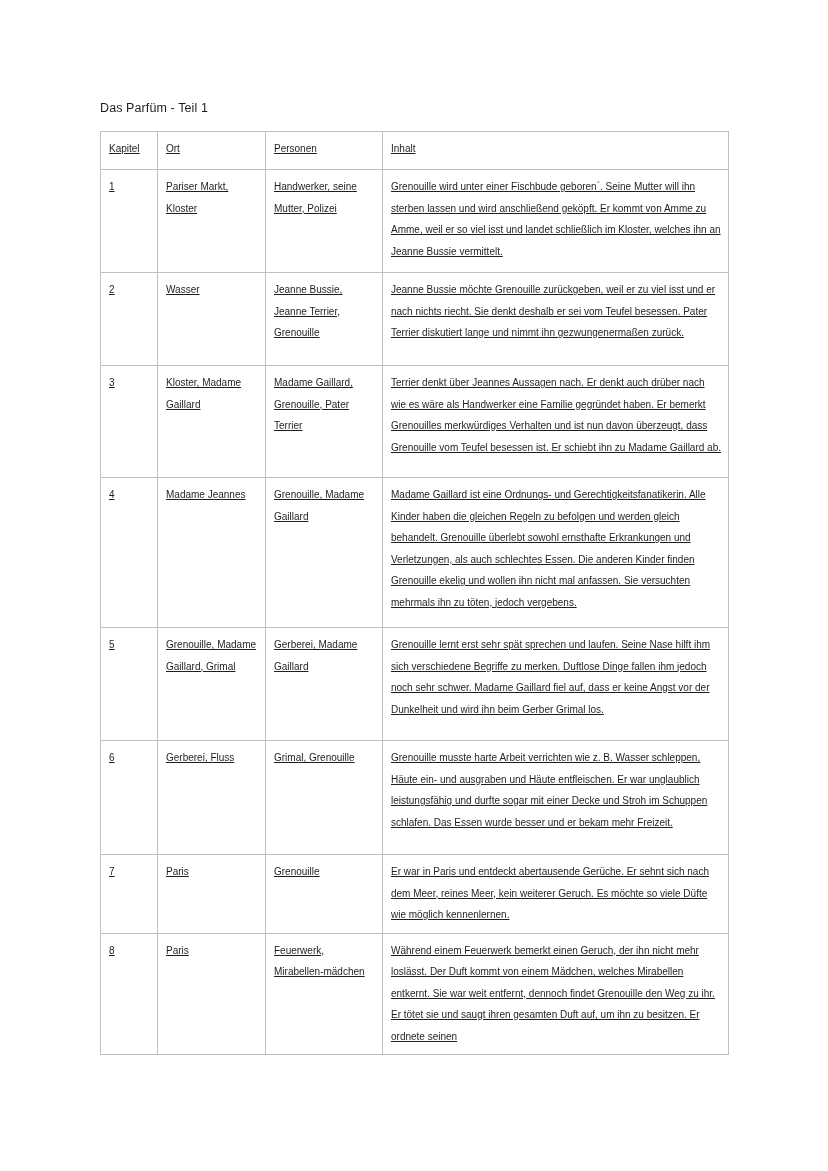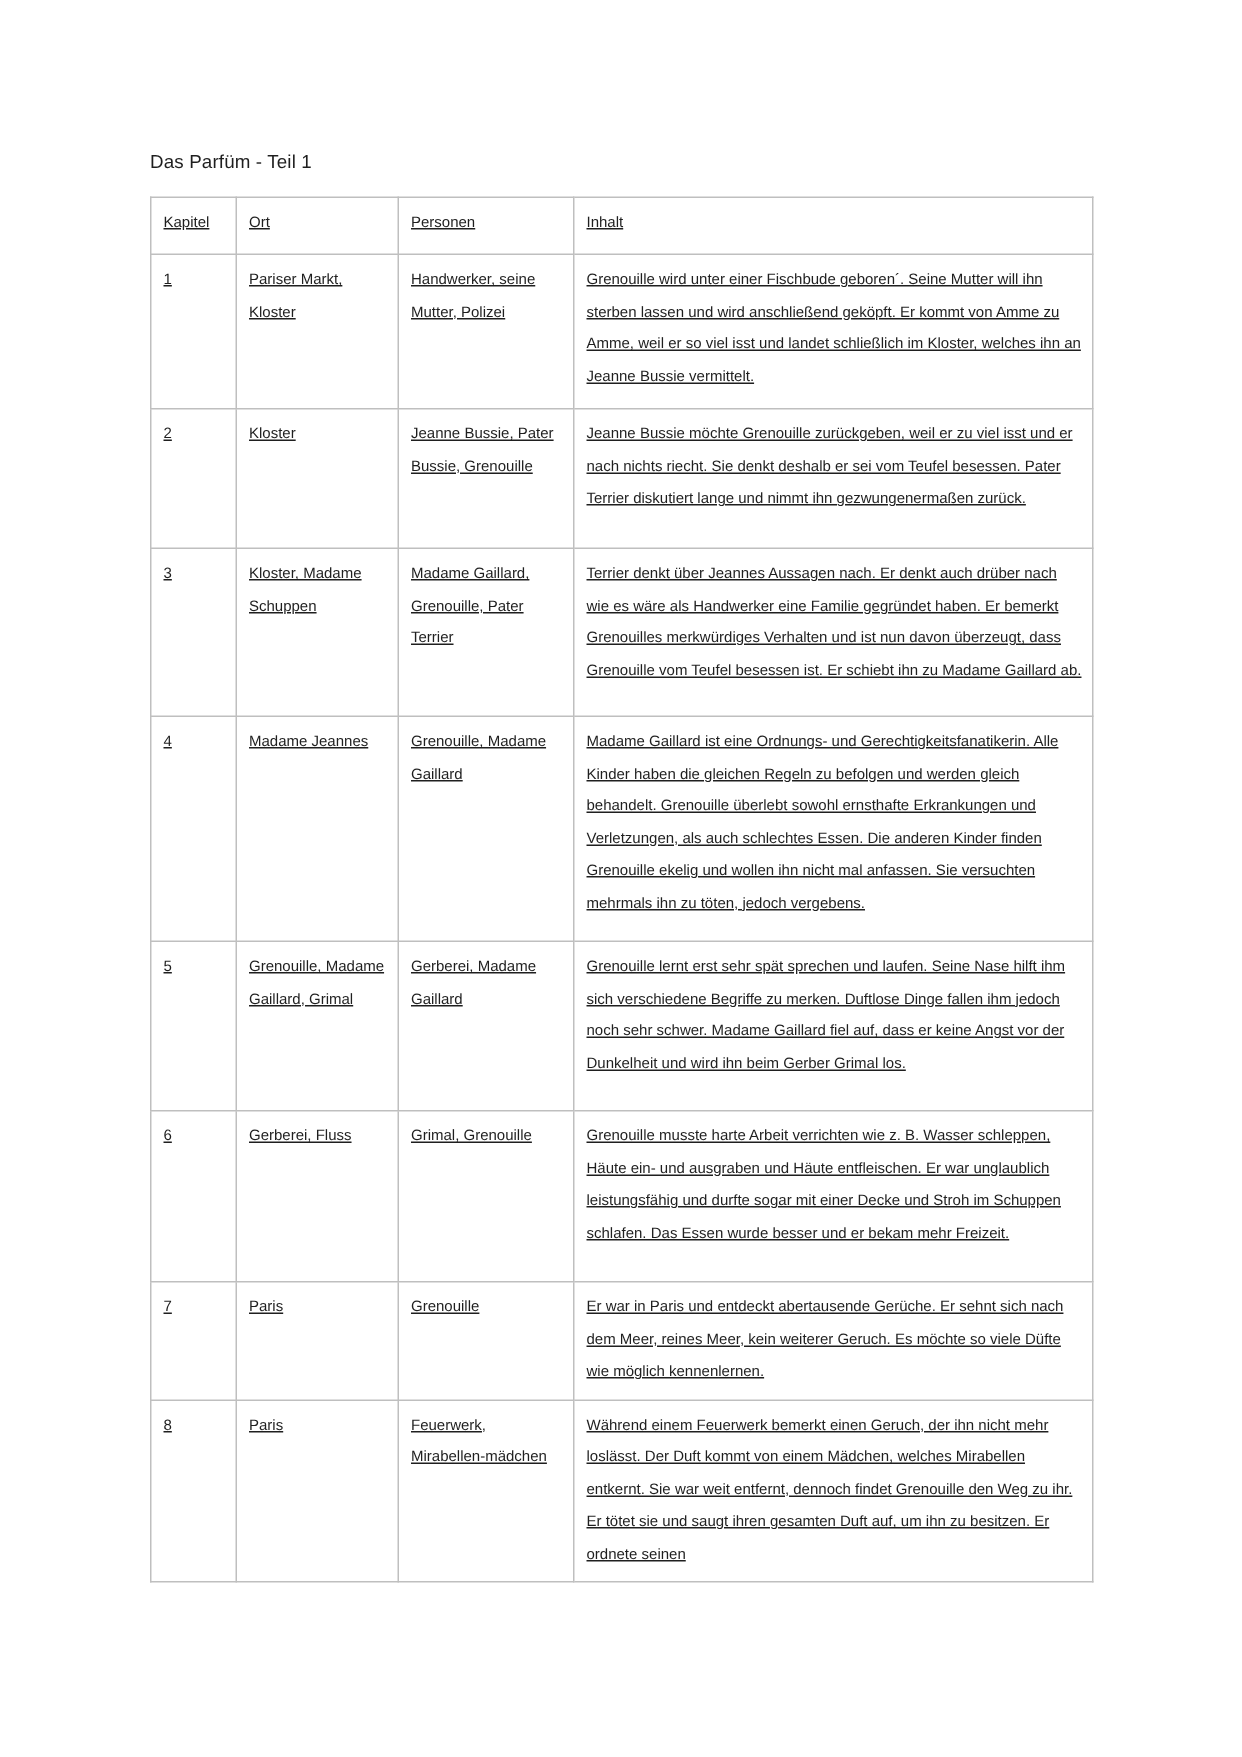--- a/index.html
+++ b/index.html
@@ -102,27 +102,27 @@
     </thead>
     <tbody>
       <tr class="r1">
         <td>1</td>
         <td>Pariser Markt, Kloster</td>
         <td>Handwerker, seine Mutter, Polizei</td>
         <td class="content-cell">Grenouille wird unter einer Fischbude geboren´. Seine Mutter will ihn sterben lassen und wird anschließend geköpft. Er kommt von Amme zu Amme, weil er so viel isst und landet schließlich im Kloster, welches ihn an Jeanne Bussie vermittelt.</td>
       </tr>
       <tr class="r2">
         <td>2</td>
-        <td>Kloster</td>
-        <td>Jeanne Bussie, Pater Bussie, Grenouille</td>
+        <td>Wasser</td>
+        <td>Jeanne Bussie, Jeanne Terrier, Grenouille</td>
         <td class="content-cell">Jeanne Bussie möchte Grenouille zurückgeben, weil er zu viel isst und er nach nichts riecht. Sie denkt deshalb er sei vom Teufel besessen. Pater Terrier diskutiert lange und nimmt ihn gezwungenermaßen zurück.</td>
       </tr>
       <tr class="r3">
         <td>3</td>
-        <td>Kloster, Madame Schuppen</td>
+        <td>Kloster, Madame Gaillard</td>
         <td>Madame Gaillard, Grenouille, Pater Terrier</td>
         <td class="content-cell">Terrier denkt über Jeannes Aussagen nach. Er denkt auch drüber nach wie es wäre als Handwerker eine Familie gegründet haben. Er bemerkt Grenouilles merkwürdiges Verhalten und ist nun davon überzeugt, dass Grenouille vom Teufel besessen ist. Er schiebt ihn zu Madame Gaillard ab.</td>
       </tr>
       <tr class="r4">
         <td>4</td>
         <td>Madame Jeannes</td>
         <td>Grenouille, Madame Gaillard</td>
         <td class="content-cell">Madame Gaillard ist eine Ordnungs- und Gerechtigkeitsfanatikerin. Alle Kinder haben die gleichen Regeln zu befolgen und werden gleich behandelt. Grenouille überlebt sowohl ernsthafte Erkrankungen und Verletzungen, als auch schlechtes Essen. Die anderen Kinder finden Grenouille ekelig und wollen ihn nicht mal anfassen. Sie versuchten mehrmals ihn zu töten, jedoch vergebens.</td>
       </tr>
       <tr class="r5">

